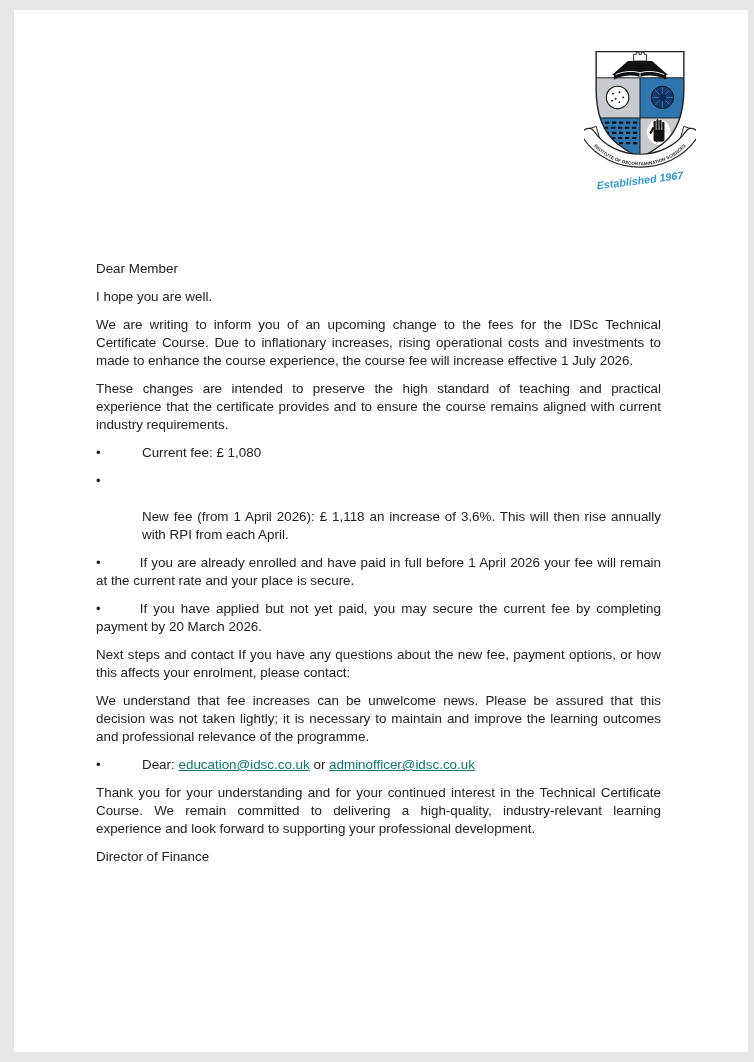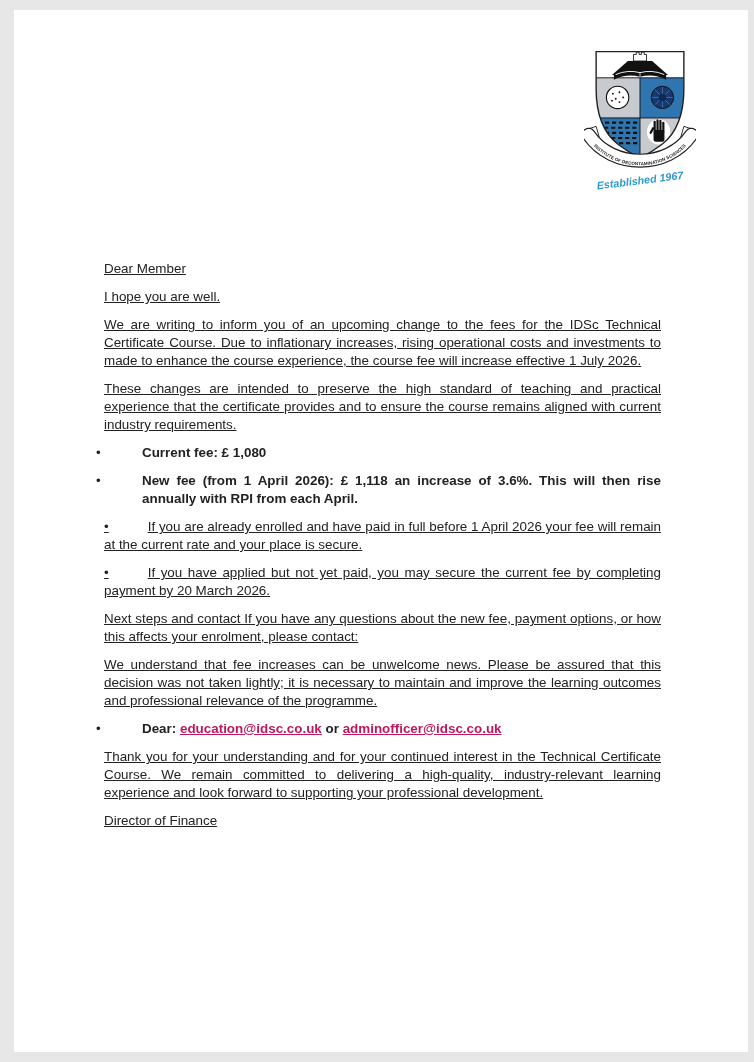--- a/index.html
+++ b/index.html
@@ -4,30 +4,30 @@
 <style>
   html, body { margin:0; padding:0; width:754px; height:1062px; overflow:hidden;
                background:#e7e7e7; font-family:"Liberation Sans", sans-serif; }
   .paper { position:absolute; left:14px; top:10px; width:734px; height:1042px; background:#ffffff; }
 
   .logo { position:absolute; top:31px; right:52px; width:112px; height:152px; }
   .logo svg { width:100%; height:100%; display:block; }
 
   .content { position:absolute; left:82px; top:250px; width:565px;
              font-size:13.4px; line-height:18px; color:#222222; }
-  .content p { margin:0 0 10px 8px;text-decoration:underline; }
-  .just { text-align:justify; }
+  .content p { margin:0 0 10px 0; }
+  .just { text-align:justify;margin-top:36px; }
   .h { font-weight:700; }
 
   .bullet { display:flex; margin:0 0 10px 0; }
   .bmark { flex:none; width:46px; }
-  .btext { flex:1;font-weight:bold; }
+  .btext { flex:1; }
   .tab { display:inline-block; width:39px; }
 
-  a.link { color:#be185d; text-decoration:underline; cursor:pointer; }
+  a.link { color:#0f766e; text-decoration:underline; cursor:pointer; }
 
   .banner-text { font-family:"Liberation Sans", sans-serif; font-weight:700;
                  font-size:4.8px; letter-spacing:0.1px; fill:#1a1a1a; }
   .est-text { font-family:"Liberation Sans", sans-serif; font-weight:700; font-style:italic;
               font-size:11.5px; fill:#2f99d0; }
 </style>
 </head>
 <body>
 
 <div class="paper">

